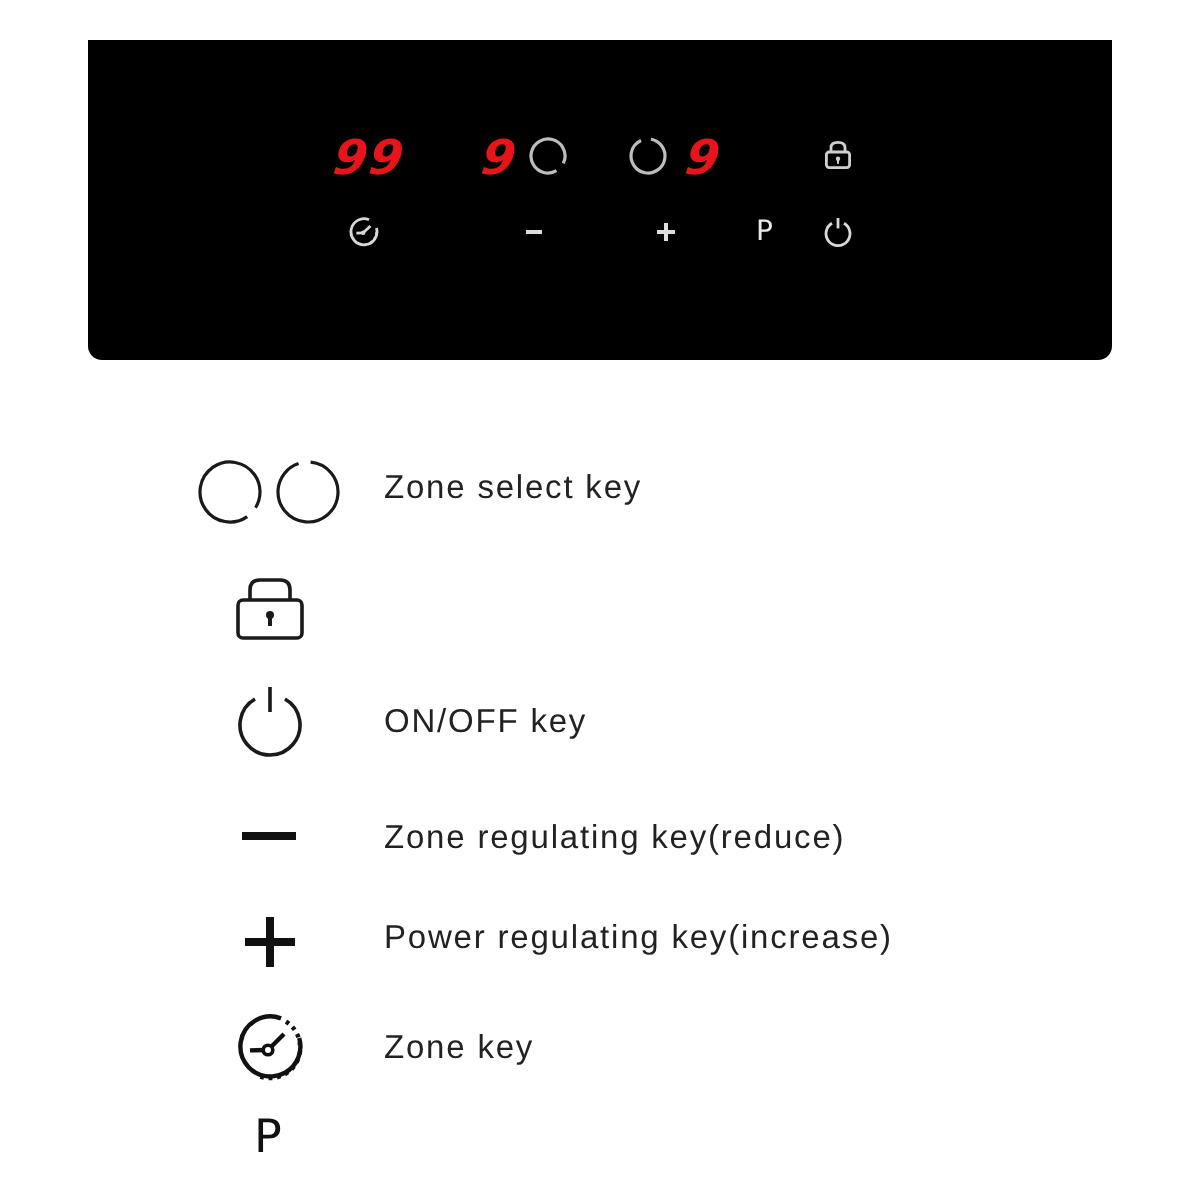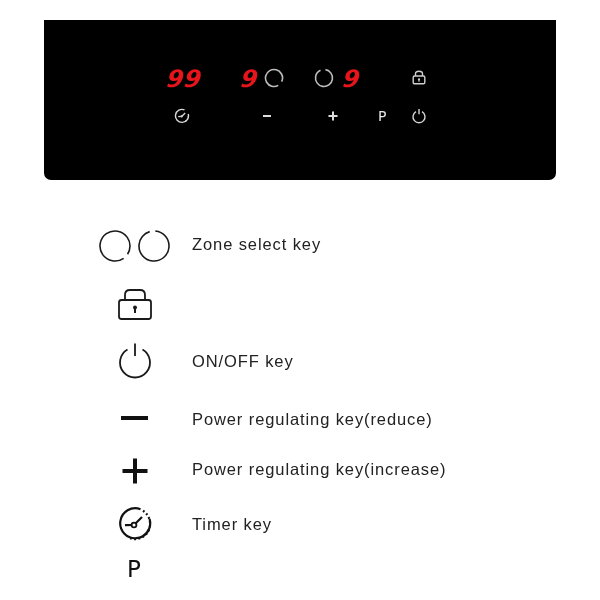--- a/index.html
+++ b/index.html
@@ -138,39 +138,39 @@
   <div class="legend-row" style="top:340px;">
     <svg class="legend-icon" style="left:115px; top:2px;" width="40" height="40" viewBox="0 0 40 40">
       <path d="M12.5 7.5 A15 15 0 1 0 27.5 7.5" fill="none" stroke="#1a1a1a" stroke-width="1.8"></path>
       <line x1="20" y1="1.5" x2="20" y2="14" stroke="#1a1a1a" stroke-width="1.8"></line>
     </svg>
     <div class="legend-label" style="top:12px;">ON/OFF key</div>
   </div>
 
   <div class="legend-row" style="top:400px;">
     <div class="legend-icon" style="left:121px; top:16px; width:27px; height:4px; background:#111111;"></div>
-    <div class="legend-label" style="top:10px;">Power regulating key(reduce)</div>
+    <div class="legend-label" style="top:10px;">Zone regulating key(reduce)</div>
   </div>
 
   <div class="legend-row" style="top:450px;">
     <svg class="legend-icon" style="left:122px; top:8px;" width="26" height="26" viewBox="0 0 26 26">
       <rect x="0.5" y="11" width="25" height="4" fill="#111111"></rect>
       <rect x="11" y="0.5" width="4" height="25" fill="#111111"></rect>
     </svg>
     <div class="legend-label" style="top:10px;">Power regulating key(increase)</div>
   </div>
 
   <div class="legend-row" style="top:503px;">
     <svg class="legend-icon" style="left:117px; top:3px;" width="36" height="36" viewBox="0 0 36 36">
       <path d="M23.5 3.2 A15 15 0 1 0 32.6 13" fill="none" stroke="#111111" stroke-width="2.2" stroke-dasharray="60 0"></path>
       <path d="M26 4.8 A15 15 0 0 1 33 17" fill="none" stroke="#111111" stroke-width="2.2" stroke-dasharray="1.8 2.4"></path>
       <path d="M33 19.5 A15 15 0 0 1 13 32.2" fill="none" stroke="#111111" stroke-width="2.2" stroke-dasharray="1.8 2.4"></path>
       <line x1="17" y1="19" x2="25" y2="11" stroke="#111111" stroke-width="2.2"></line>
       <line x1="8" y1="19.2" x2="17" y2="19" stroke="#111111" stroke-width="2.2"></line>
       <circle cx="17" cy="19" r="2.4" fill="#ffffff" stroke="#111111" stroke-width="1.8"></circle>
     </svg>
-    <div class="legend-label" style="top:12px;">Timer key</div>
+    <div class="legend-label" style="top:12px;">Zone key</div>
   </div>
 
   <div class="legend-row" style="top:553px;">
     <div class="p-glyph" style="left:127px; top:3px;">P</div>
   </div>
 </div>
 
 </body></html>

